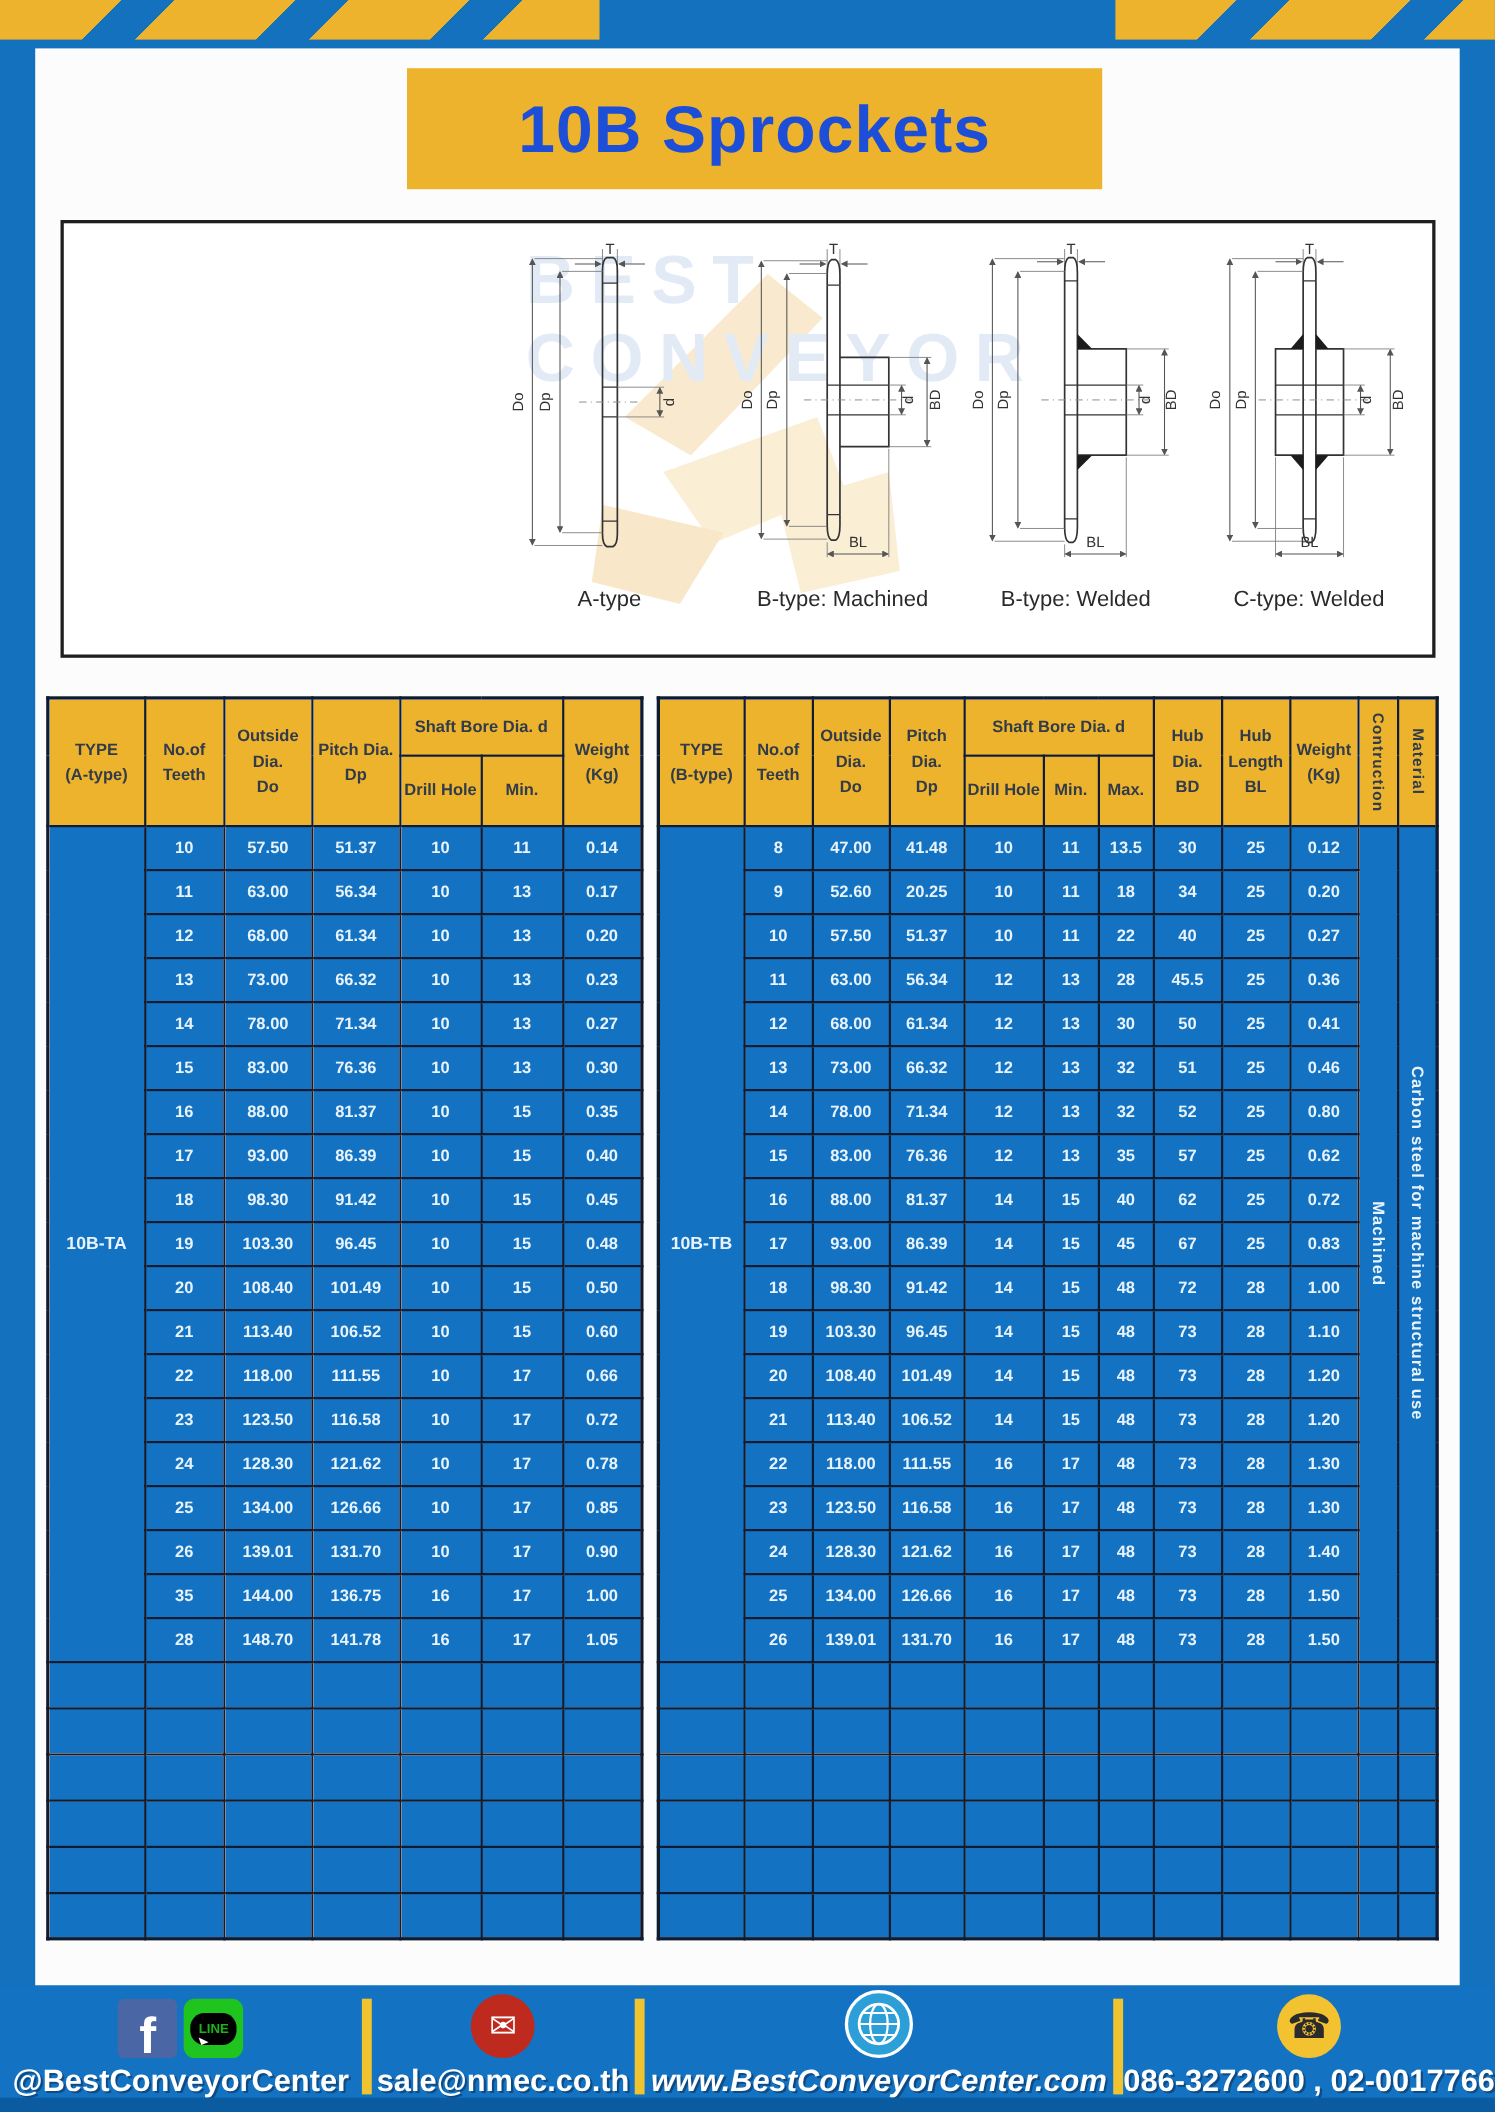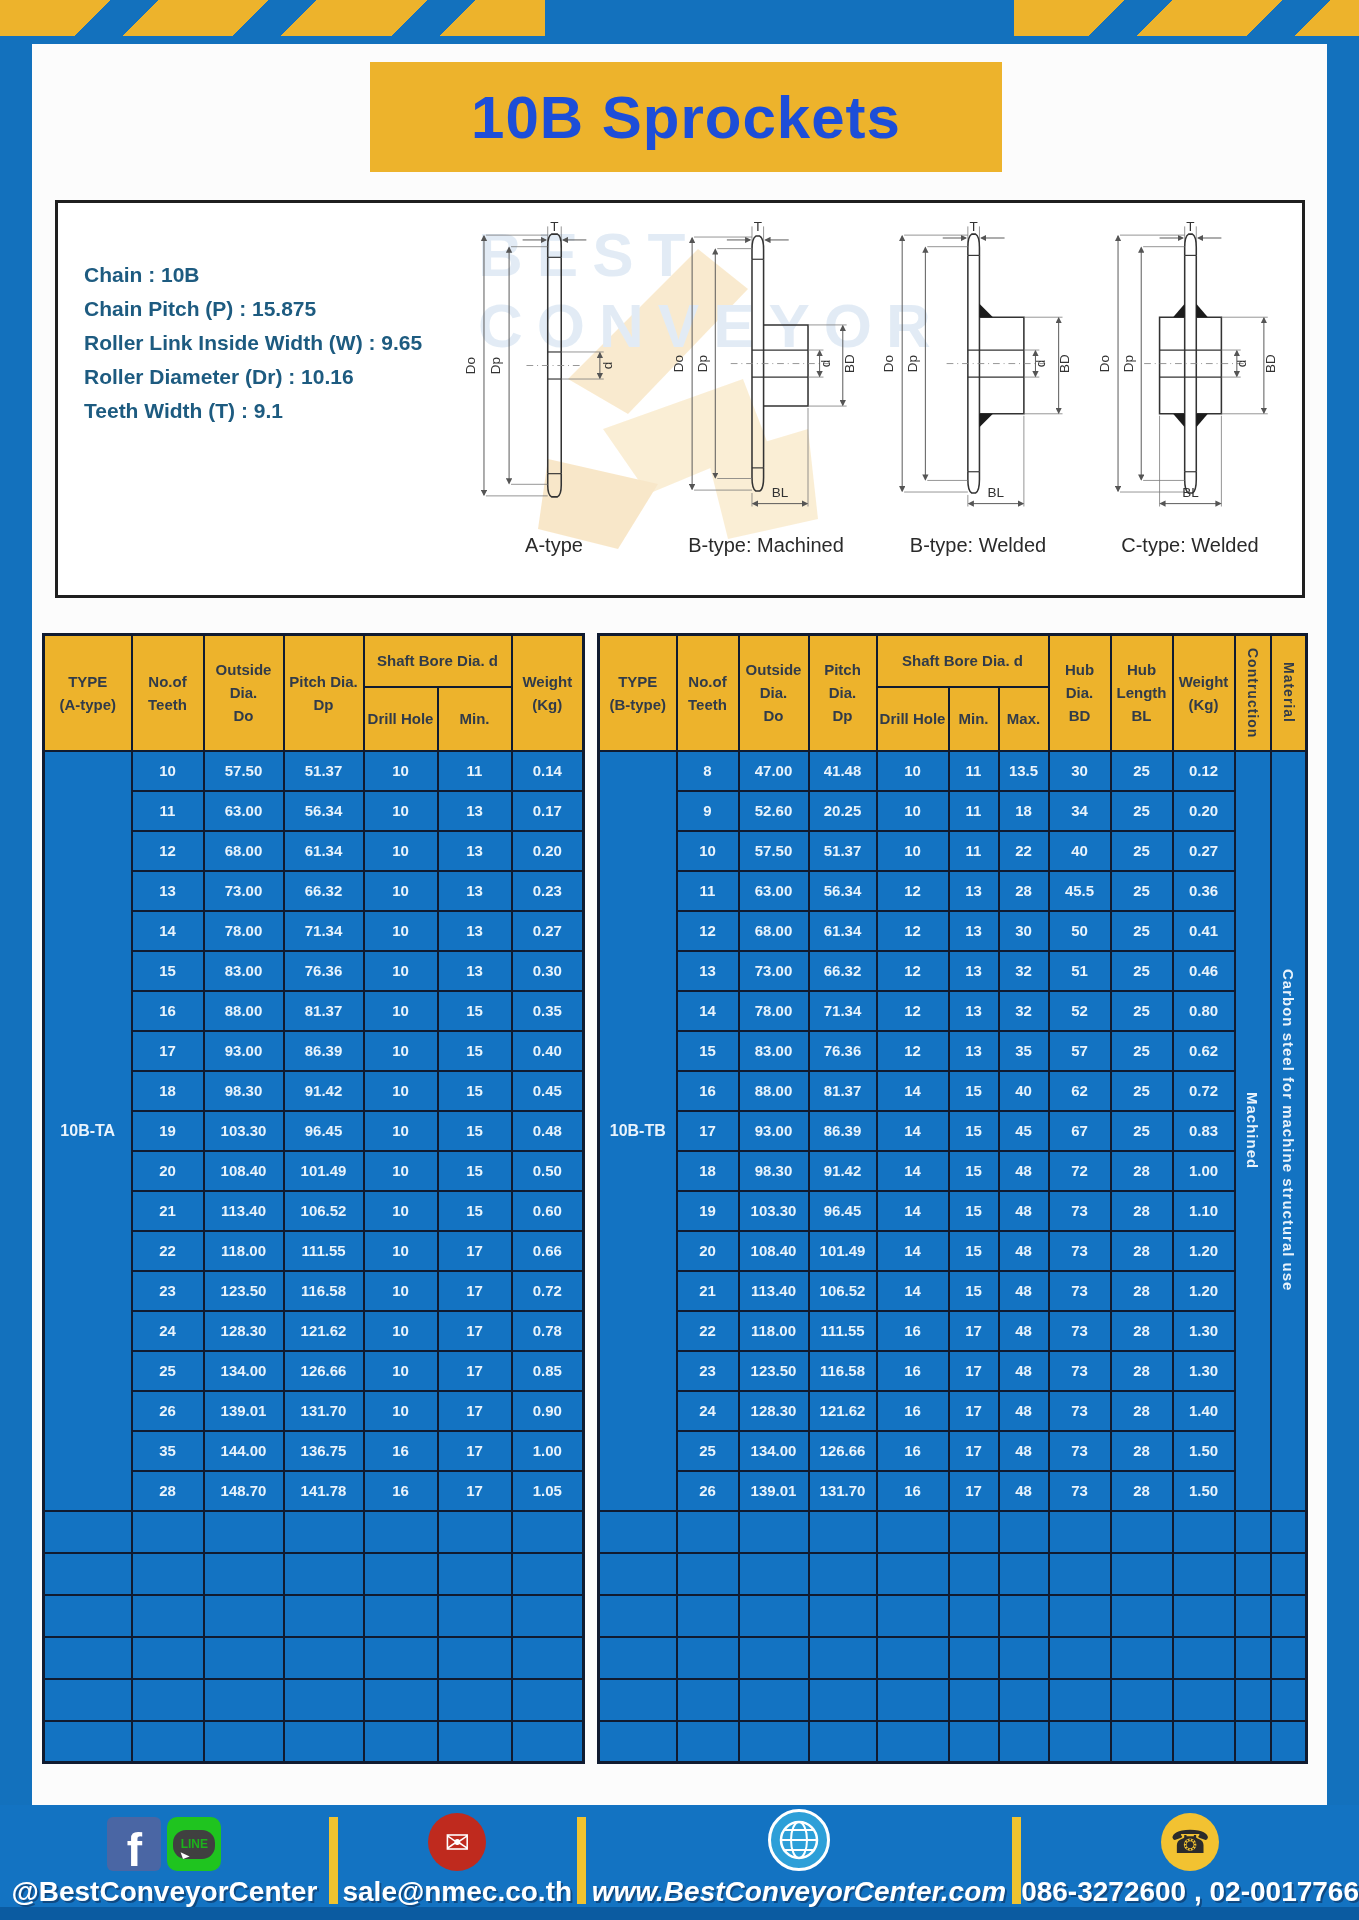--- a/index.html
+++ b/index.html
@@ -54,21 +54,21 @@
 
   .footer{position:absolute;left:0;right:0;top:1805px;height:115px;background:#1373c2;display:flex;align-items:stretch;}
   .f-sec{display:flex;flex-direction:column;align-items:center;justify-content:flex-end;padding-bottom:12px;box-sizing:border-box;}
   .f-sep{width:9px;background:#f0c330;margin:12px 0 16px;}
   .f-icons{display:flex;gap:6px;align-items:center;margin-bottom:5px;}
   .f-label{font-size:28px;font-weight:bold;color:#ffffff;text-shadow:2px 2px 0 rgba(12,40,80,.55);white-space:nowrap;}
   .fb-icon{width:54px;height:54px;background:#4a66a4;border-radius:6px;color:#fff;font-weight:bold;font-size:46px;
         display:flex;align-items:flex-end;justify-content:center;line-height:.92;overflow:hidden;}
   .line-icon{width:54px;height:54px;background:#1fc41f;border-radius:10px;position:relative;
         display:flex;align-items:center;justify-content:center;}
-  .line-bubble{width:42px;height:29px;background:#404040;border-radius:13px;display:flex;align-items:center;justify-content:center;
+  .line-bubble{width:42px;height:29px;background:#000000;border-radius:13px;display:flex;align-items:center;justify-content:center;
         font-size:12px;font-weight:bold;color:#1bb31b;}
   .line-icon::after{content:'';position:absolute;left:11px;bottom:7px;width:0;height:0;border:5px solid transparent;
         border-top-color:#fff;transform:rotate(25deg);}
   .mail-icon{width:58px;height:58px;border-radius:50%;background:#bf2a1e;color:#fff;font-size:30px;
         display:flex;align-items:center;justify-content:center;}
   .globe-icon{width:56px;height:56px;border-radius:50%;background:#2d9fd8;border:3px solid #fff;
         display:flex;align-items:center;justify-content:center;}
   .phone-icon{width:58px;height:58px;border-radius:50%;background:#f2c231;color:#2b2b2b;font-size:32px;
         display:flex;align-items:center;justify-content:center;}
   .bottom-strip{position:absolute;left:0;right:0;bottom:0;height:13px;background:#0b5ba1;}
@@ -98,27 +98,20 @@
       <svg class="wm-orange" width="330" height="330" viewBox="0 0 330 330">
         <polygon points="60,150 190,20 240,60 120,185" fill="#f5d7a0"></polygon>
         <polygon points="95,200 235,150 260,215 140,265" fill="#f6dead"></polygon>
         <polygon points="40,230 150,255 110,320 30,300" fill="#f3d094"></polygon>
         <polygon points="200,230 300,200 310,290 220,310" fill="#f6dead"></polygon>
       </svg>
       <div class="wm-text">BEST</div>
       <div class="wm-text">CONVEYOR</div>
     </div>
 
-    <div class="specs">
-      <div class="spec-line">Chain  :  10B</div>
-      <div class="spec-line">Chain Pitch (P)  :  15.875</div>
-      <div class="spec-line">Roller Link Inside Width (W) : 9.65</div>
-      <div class="spec-line">Roller Diameter (Dr)  : 10.16</div>
-      <div class="spec-line">Teeth Width (T)  :  9.1</div>
-    </div>
 
     <div class="diagrams">
 
       <div class="diagram">
         <svg viewBox="0 0 205 300">
           <text class="dlabel" x="103" y="11" text-anchor="middle">T</text>
           <line class="ext" x1="96" y1="6" x2="96" y2="28"></line>
           <line class="ext" x1="110" y1="6" x2="110" y2="28"></line>
           <line class="dima" x1="70" y1="20" x2="94" y2="20"></line>
           <line class="dima" x1="136" y1="20" x2="112" y2="20"></line>

